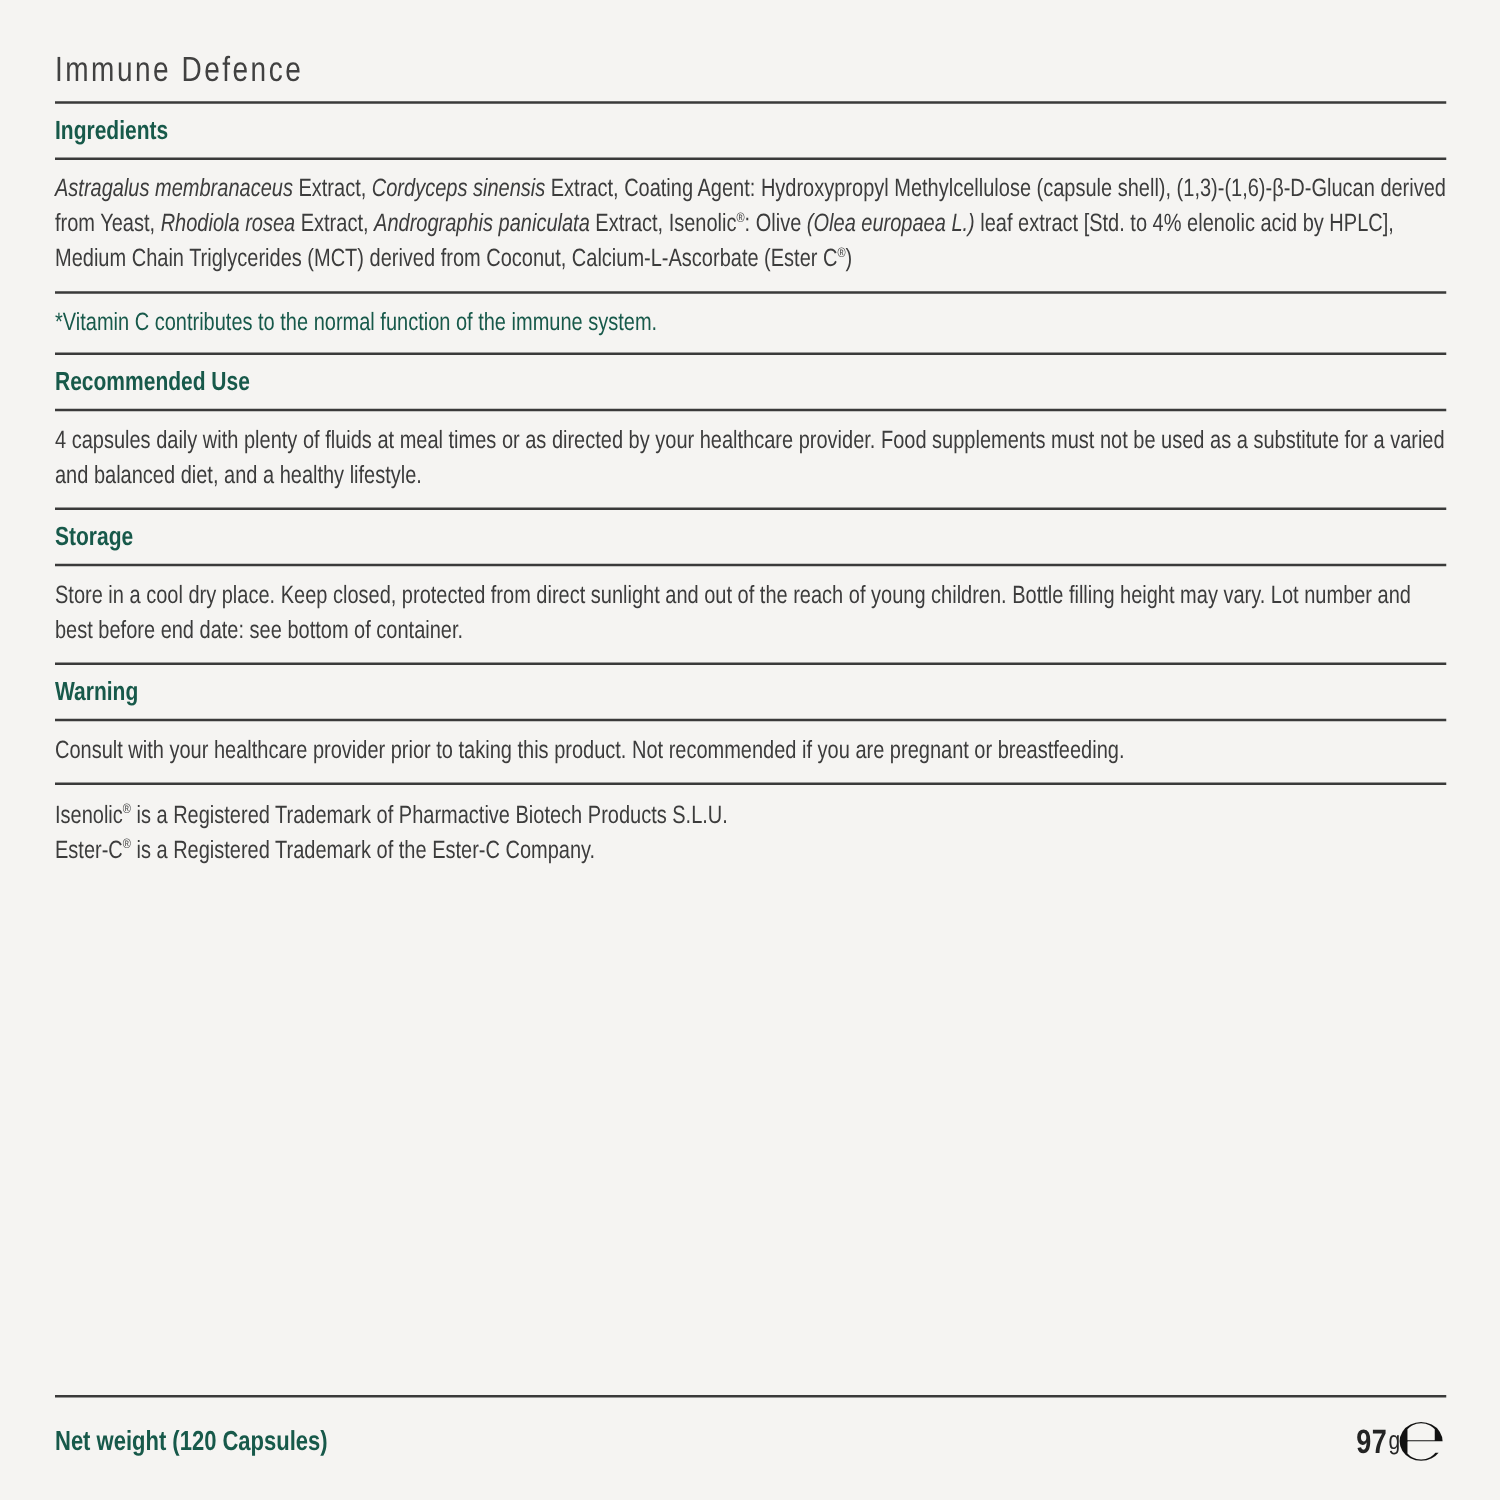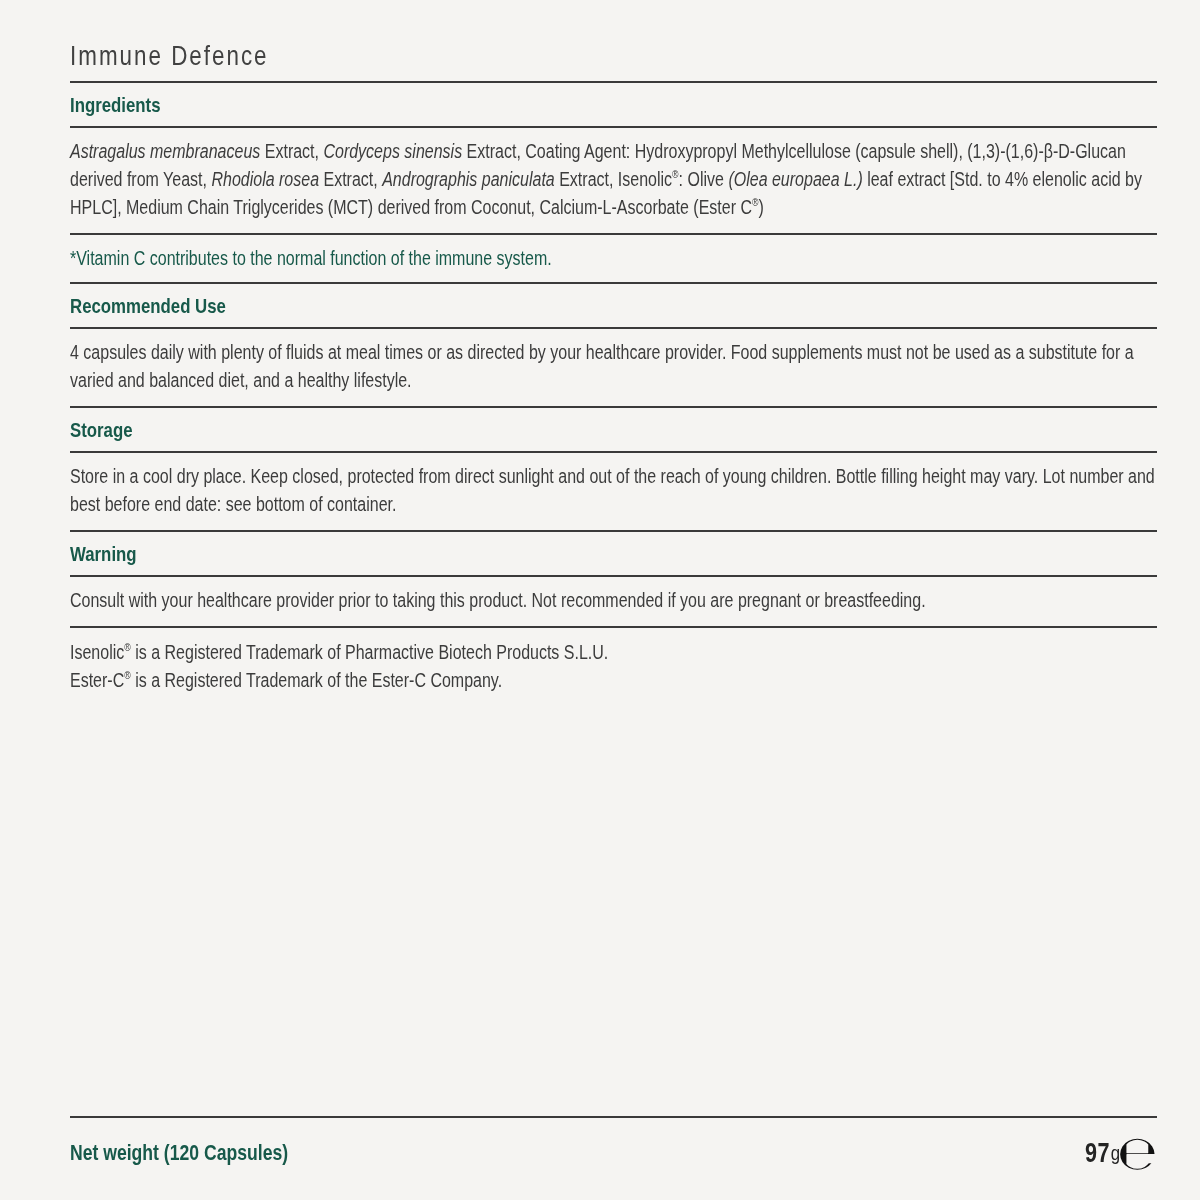--- a/index.html
+++ b/index.html
@@ -5,21 +5,21 @@
   html, body { margin: 0; padding: 0; }
   body {
     width: 1200px; height: 1200px;
     background: #f5f4f2;
     overflow: hidden;
     font-family: "Liberation Sans", sans-serif;
   }
   .label {
     box-sizing: border-box;
     width: 1200px; height: 1200px;
-    padding: 40px 43px 0 70px;
+    padding: 40px 43px 0 44px;
     display: flex; flex-direction: column;
     color: #3c3c3c;
   }
   .rule {
     border: 0; border-top: 2px solid #3a3a3a;
     margin: 0; width: 100%;
   }
   
   .cond {
     width: 125%;

